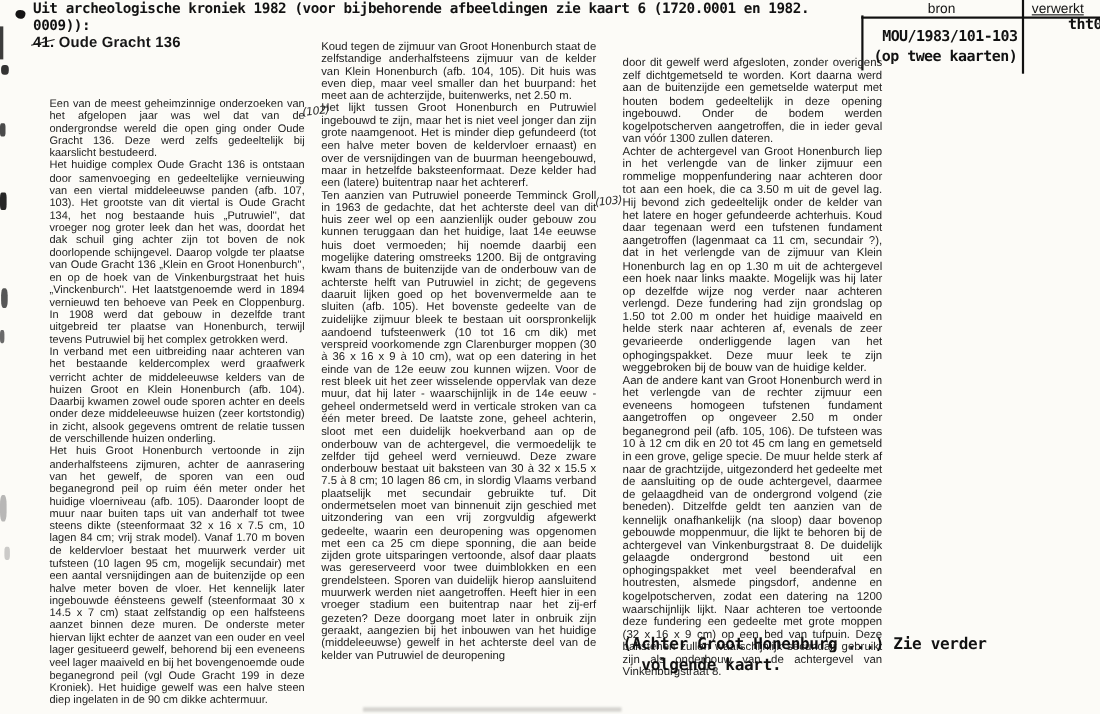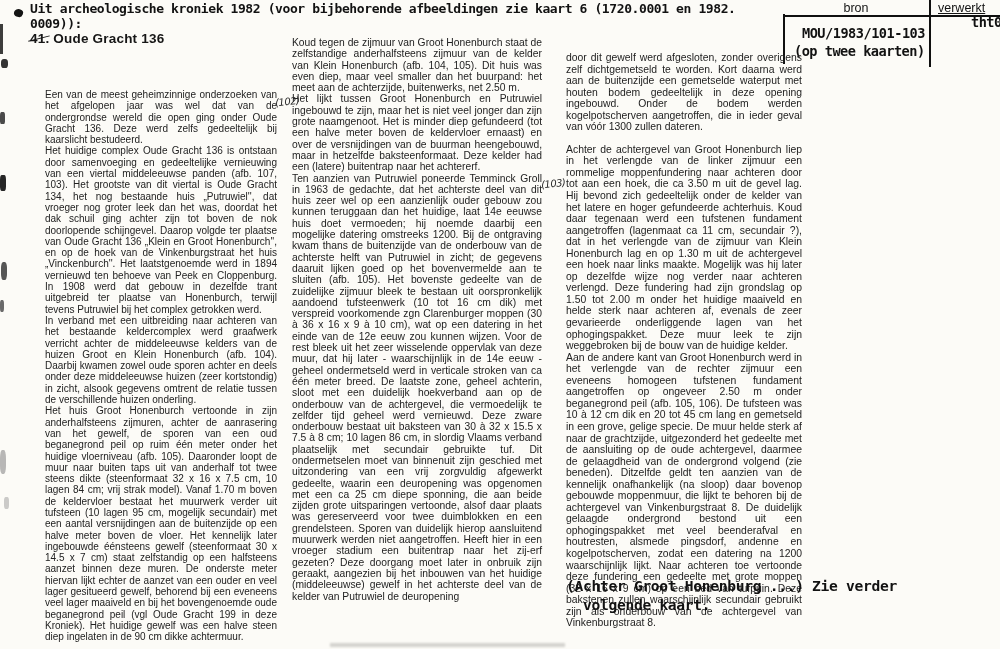--- a/index.html
+++ b/index.html
@@ -38,21 +38,21 @@
   #tbl-bron-v1{position:absolute;left:802px;top:25px;font-size:13.6px;letter-spacing:-0.5px;white-space:nowrap;}
   #tbl-bron-v2{position:absolute;left:794px;top:43px;font-size:13.6px;letter-spacing:-0.5px;white-space:nowrap;}
   #tbl-verwerkt-v{position:absolute;left:933px;top:14px;font-size:13.6px;letter-spacing:-0.5px;white-space:nowrap;margin-left:38px;}
 
   
   .col{position:absolute;text-align:justify;color:#222;}
   .col p{margin:0;padding:0;}
   #col1{left:45px;top:61px;width:232px;font-size:10px;line-height:11.3px;margin-top:28px;}
   #col2{left:292px;top:37px;width:250px;font-size:10.3px;line-height:11.3px;}
   #col3{left:566px;top:52px;width:236px;font-size:10.4px;line-height:11.55px;}
-  #col3 p:nth-of-type(2){margin-top:11px;}
+  #col3 p:nth-of-type(2){}
 
   
   .margin-note{
     position:absolute;font-size:10px;font-style:italic;color:#2a2a2a;
     font-family:"DejaVu Sans", sans-serif;letter-spacing:-0.5px;
     transform:rotate(-6deg);
   }
   #margin-note-102{left:275px;top:96px;}
   #margin-note-103{left:541px;top:178px;}
 

